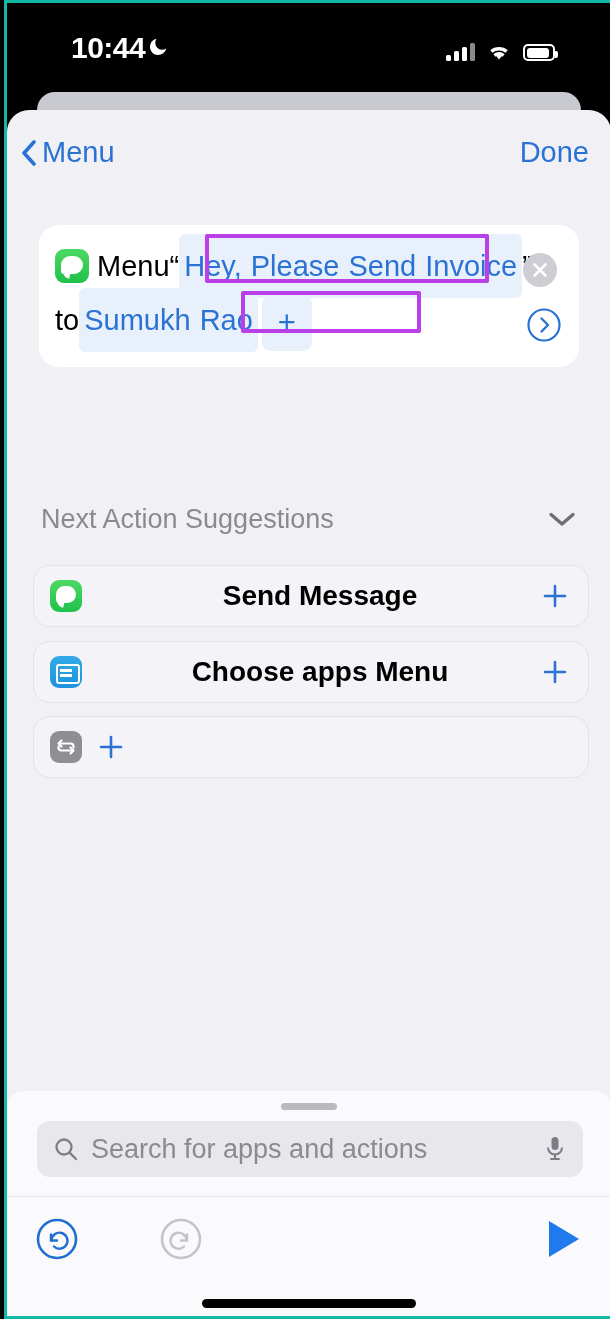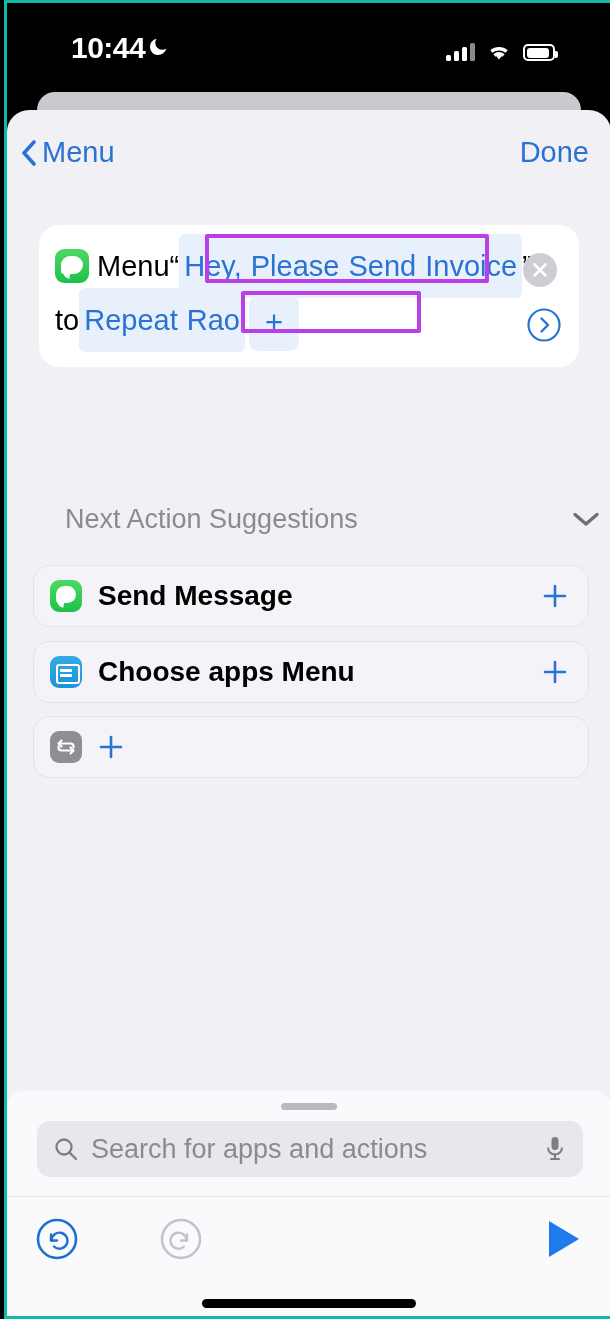--- a/index.html
+++ b/index.html
@@ -146,21 +146,20 @@
   }
   #annot-message { left:198px; top:231px; width:284px; height:49px; }
   #annot-contact { left:234px; top:288px; width:180px; height:42px; }
 
   
   #suggestions-header {
     position:absolute; left:34px; top:388px;
     width:536px; height:42px;
     display:flex; align-items:center; justify-content:space-between;
     cursor:pointer;
-    margin-left:24px;
   }
   #suggestions-title {
     color:#8a8a90; font-size:27px;
   }
   #suggestions-chevron { display:block; width:30px; height:18px; }
 
   .suggestion-row {
     position:absolute; left:26px; width:556px; height:62px;
     background:#f4f3f7;
     border:1.5px solid #e3e2e9;
@@ -192,21 +191,21 @@
     content:""; position:absolute; left:6px; top:8px;
     width:20px; height:16px; border:2.5px solid #fff; border-radius:3px;
   }
   .icon-menu::after {
     content:""; position:absolute; left:10px; top:13px;
     width:12px; height:2.5px; background:#fff;
     box-shadow:0 5px 0 0 #fff;
   }
   .icon-repeat { background:#8e8e93; }
   .row-label {
-    flex:1 1 auto; font-size:28px; color:#000; font-weight:600;
+    flex:1 1 auto; font-size:28px; color:#000; font-weight:600;text-align:center;
   }
   .row-plus {
     flex:0 0 auto; width:26px; height:26px;
   }
 
   
   #bottom-sheet {
     position:absolute; left:0; bottom:0; width:604px; height:228px;
     background:#fafafc; border-radius:16px 16px 0 0;
   }
@@ -279,21 +278,21 @@
           <path d="M13 2L3 13l10 11" fill="none" stroke="#2a72d4" stroke-width="3.6" stroke-linecap="round" stroke-linejoin="round"></path>
         </svg>
         <span>Menu</span>
       </div>
       <div id="done-button">Done</div>
     </div>
 
     <div id="action-card">
       <div id="action-line">
         <span class="app-icon-msg"></span><span class="plain">Menu</span><span class="quote">“</span><span class="token">Hey, Please Send Invoice</span><span class="quote">”</span>
-        <span class="plain">to</span><span class="token">Repeat Rao</span><span class="token-pill">+</span>
+        <span class="plain">to</span><span class="token">Sumukh Rao</span><span class="token-pill">+</span>
       </div>
 
       <div id="close-action">
         <svg width="34" height="34" viewBox="0 0 34 34">
           <path d="M11.5 11.5l11 11M22.5 11.5l-11 11" stroke="#fff" stroke-width="2.6" stroke-linecap="round"></path>
         </svg>
       </div>
 
       <svg id="expand-action" viewBox="0 0 36 36">
         <circle cx="18" cy="18" r="15.5" fill="none" stroke="#2a72d4" stroke-width="2.2"></circle>

